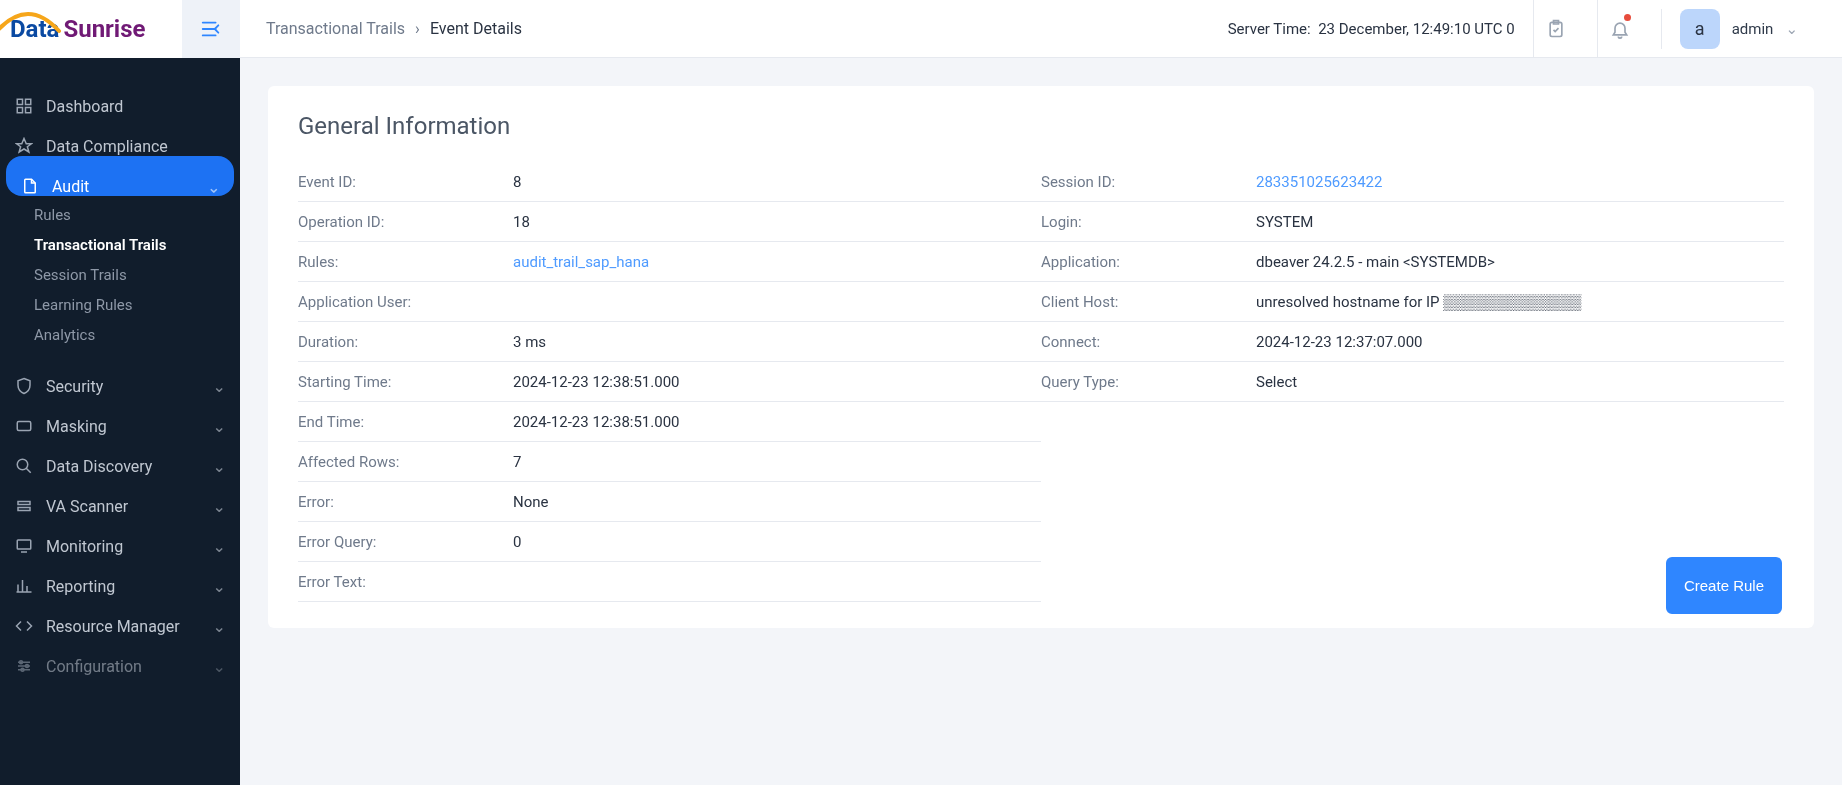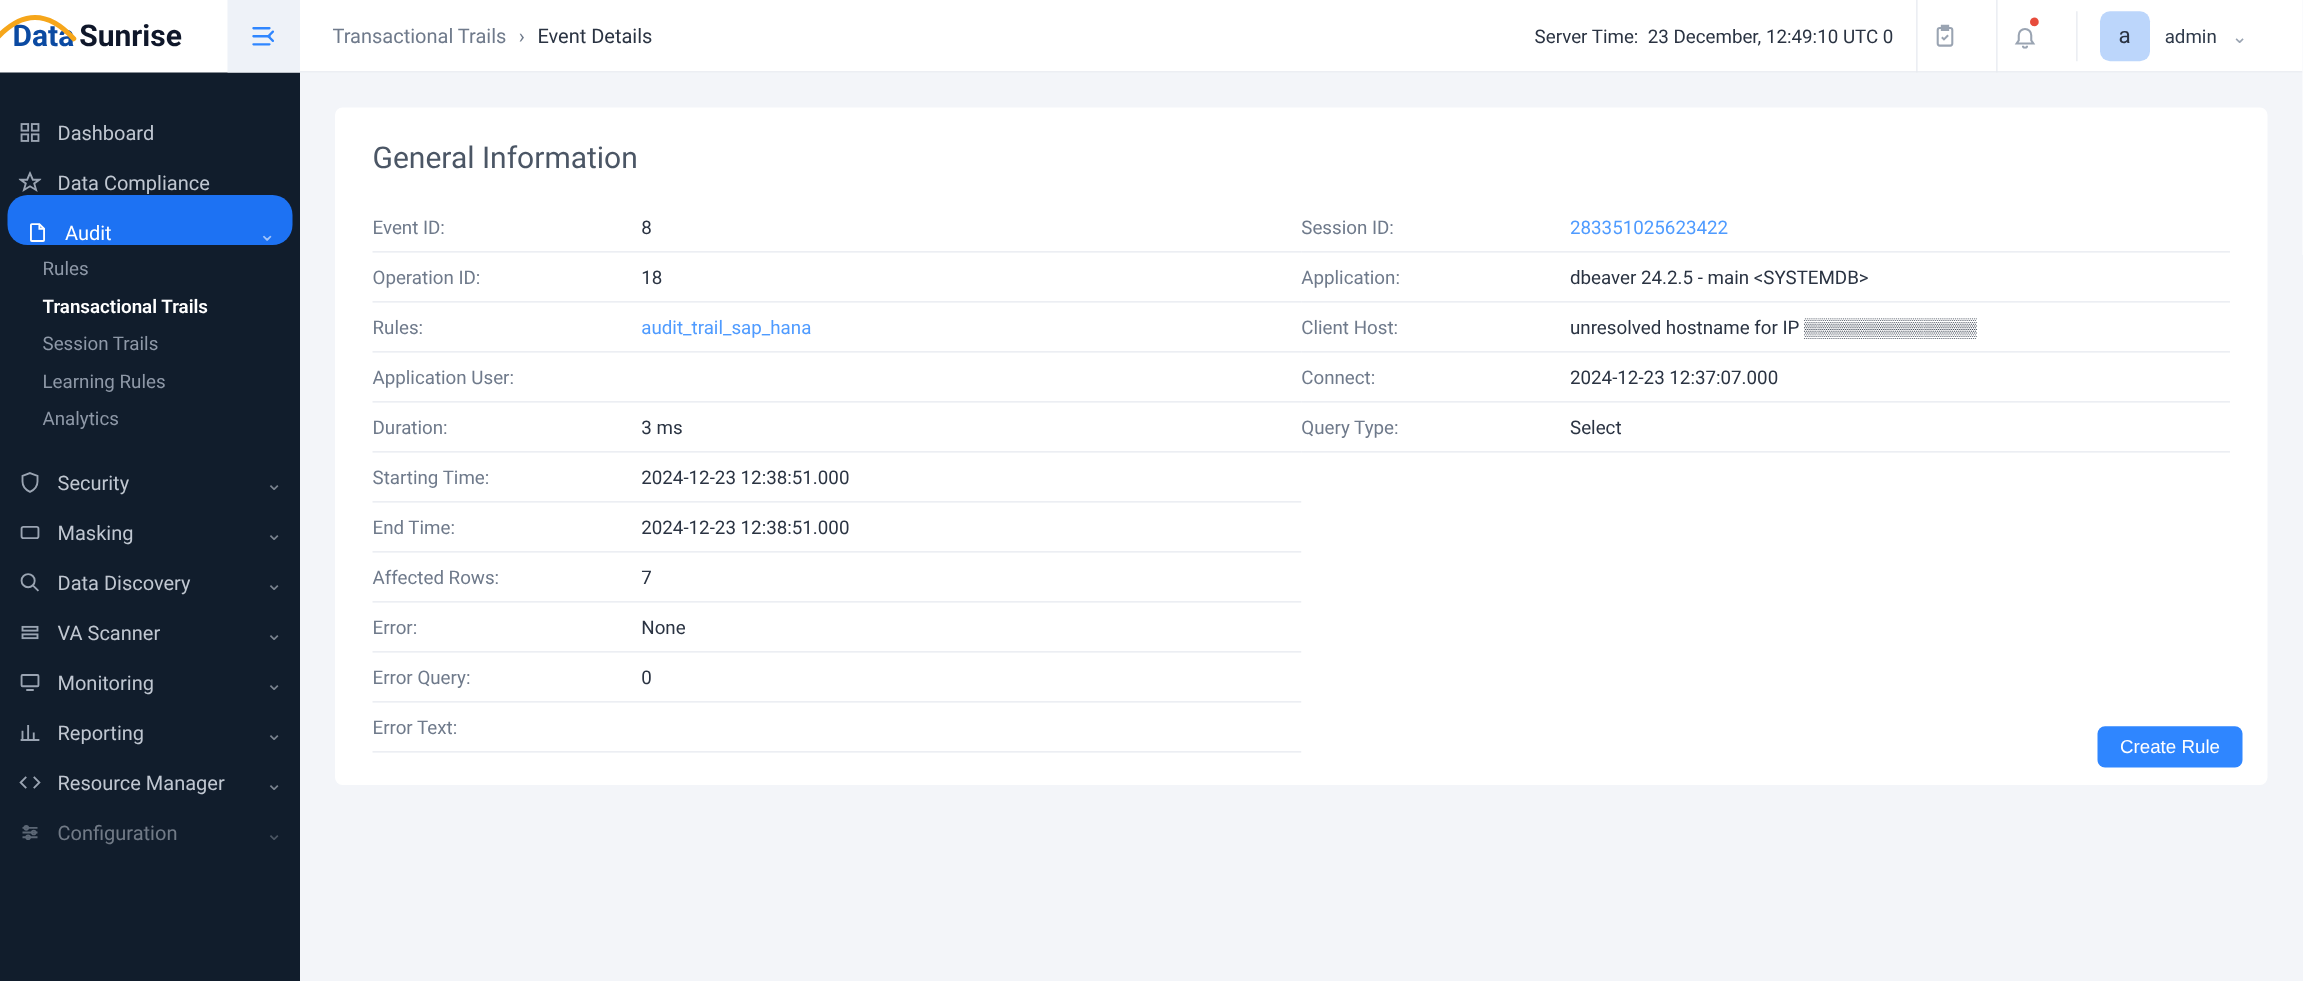--- a/index.html
+++ b/index.html
@@ -26,21 +26,21 @@
     height:785px;
     width:1842px;
     overflow:hidden;
   }
   .app{display:flex;height:100%;width:100%;}
   
   .sidebar{width:240px;flex:0 0 240px;background:var(--sidebar);color:var(--sidebar-text);display:flex;flex-direction:column}
   .logo-row{height:58px;display:flex;align-items:center;justify-content:space-between;background:#fff}
   .logo{display:flex;align-items:center;gap:2px;font-weight:700;font-size:24px;color:#0b4aa2;padding-left:10px}
   .logo .d{color:#0b4aa2}
-  .logo .s{color:#0f172a}
+  .logo .s{color:#701a75}
   .logo svg{margin:0 2px}
   .collapse-btn{width:58px;height:58px;display:flex;align-items:center;justify-content:center;background:#eef2f8;cursor:pointer}
   .nav{padding-top:18px;overflow:hidden}
   .nav-item{display:flex;align-items:flex-end;height:40px;padding:0 14px;gap:12px;color:var(--sidebar-text);font-size:16px;cursor:pointer;border-radius:0}
   .nav-item .chev{margin-left:auto;opacity:.6}
   .nav-item.active{background:var(--accent);color:#fff;border-radius:16px;margin:0 6px}
   .nav-item.active .chev{transform:rotate(180deg)}
   .sub{padding:4px 0 6px 34px}
   .sub a{display:block;padding:6px 0;color:#8e98a7;text-decoration:none;font-size:15px;cursor:pointer}
   .sub a.sel{color:#fff;font-weight:600}
@@ -60,21 +60,21 @@
   
   .content{padding:28px;overflow:auto}
   .card{background:var(--panel);border-radius:6px;padding:26px 30px;position:relative}
   .card h2{margin:0 0 22px;font-weight:400;color:var(--heading);font-size:24px}
   .info-grid{display:grid;grid-template-columns:1fr 1fr;}
   .row{display:grid;grid-template-columns:215px 1fr;border-bottom:1px solid var(--border);padding:10px 0;font-size:15px;min-height:40px;align-items:center}
   .row .k{color:var(--muted)}
   .row .v{color:#2a3342}
   .row .v a{color:var(--accent2);text-decoration:none}
   .col .row:last-child{border-bottom:1px solid var(--border)}
-  .btn-primary{position:absolute;right:20px;bottom:14px;background:#2f86ff;color:#fff;border:none;border-radius:6px;padding:8px 18px;font-size:15px;cursor:pointer}
+  .btn-primary{position:absolute;right:32px;bottom:14px;background:#2f86ff;color:#fff;border:none;border-radius:6px;padding:20px 18px;font-size:15px;cursor:pointer}
   .ic{width:20px;height:20px;display:inline-flex;align-items:center;justify-content:center}
 </style>
 </head>
 <body>
 
 <div class="app">
   <aside class="sidebar">
     <div class="logo-row">
       <div class="logo">
         <span class="d">Data</span>
@@ -292,20 +292,24 @@
                 <div class="k">Error Text:</div>
                 <div class="v"></div>
               </div>
             </div>
           <div class="col" id="col-right">
               <div class="row">
                 <div class="k">Session ID:</div>
                 <div class="v"><a href="#">283351025623422</a></div>
               </div>
               <div class="row">
+                <div class="k">Login:</div>
+                <div class="v">SYSTEM</div>
+              </div>
+              <div class="row">
                 <div class="k">Application:</div>
                 <div class="v">dbeaver 24.2.5 - main &lt;SYSTEMDB&gt;</div>
               </div>
               <div class="row">
                 <div class="k">Client Host:</div>
                 <div class="v">unresolved hostname for IP ▒▒▒▒▒▒▒▒▒▒▒▒▒</div>
               </div>
               <div class="row">
                 <div class="k">Connect:</div>
                 <div class="v">2024-12-23 12:37:07.000</div>

